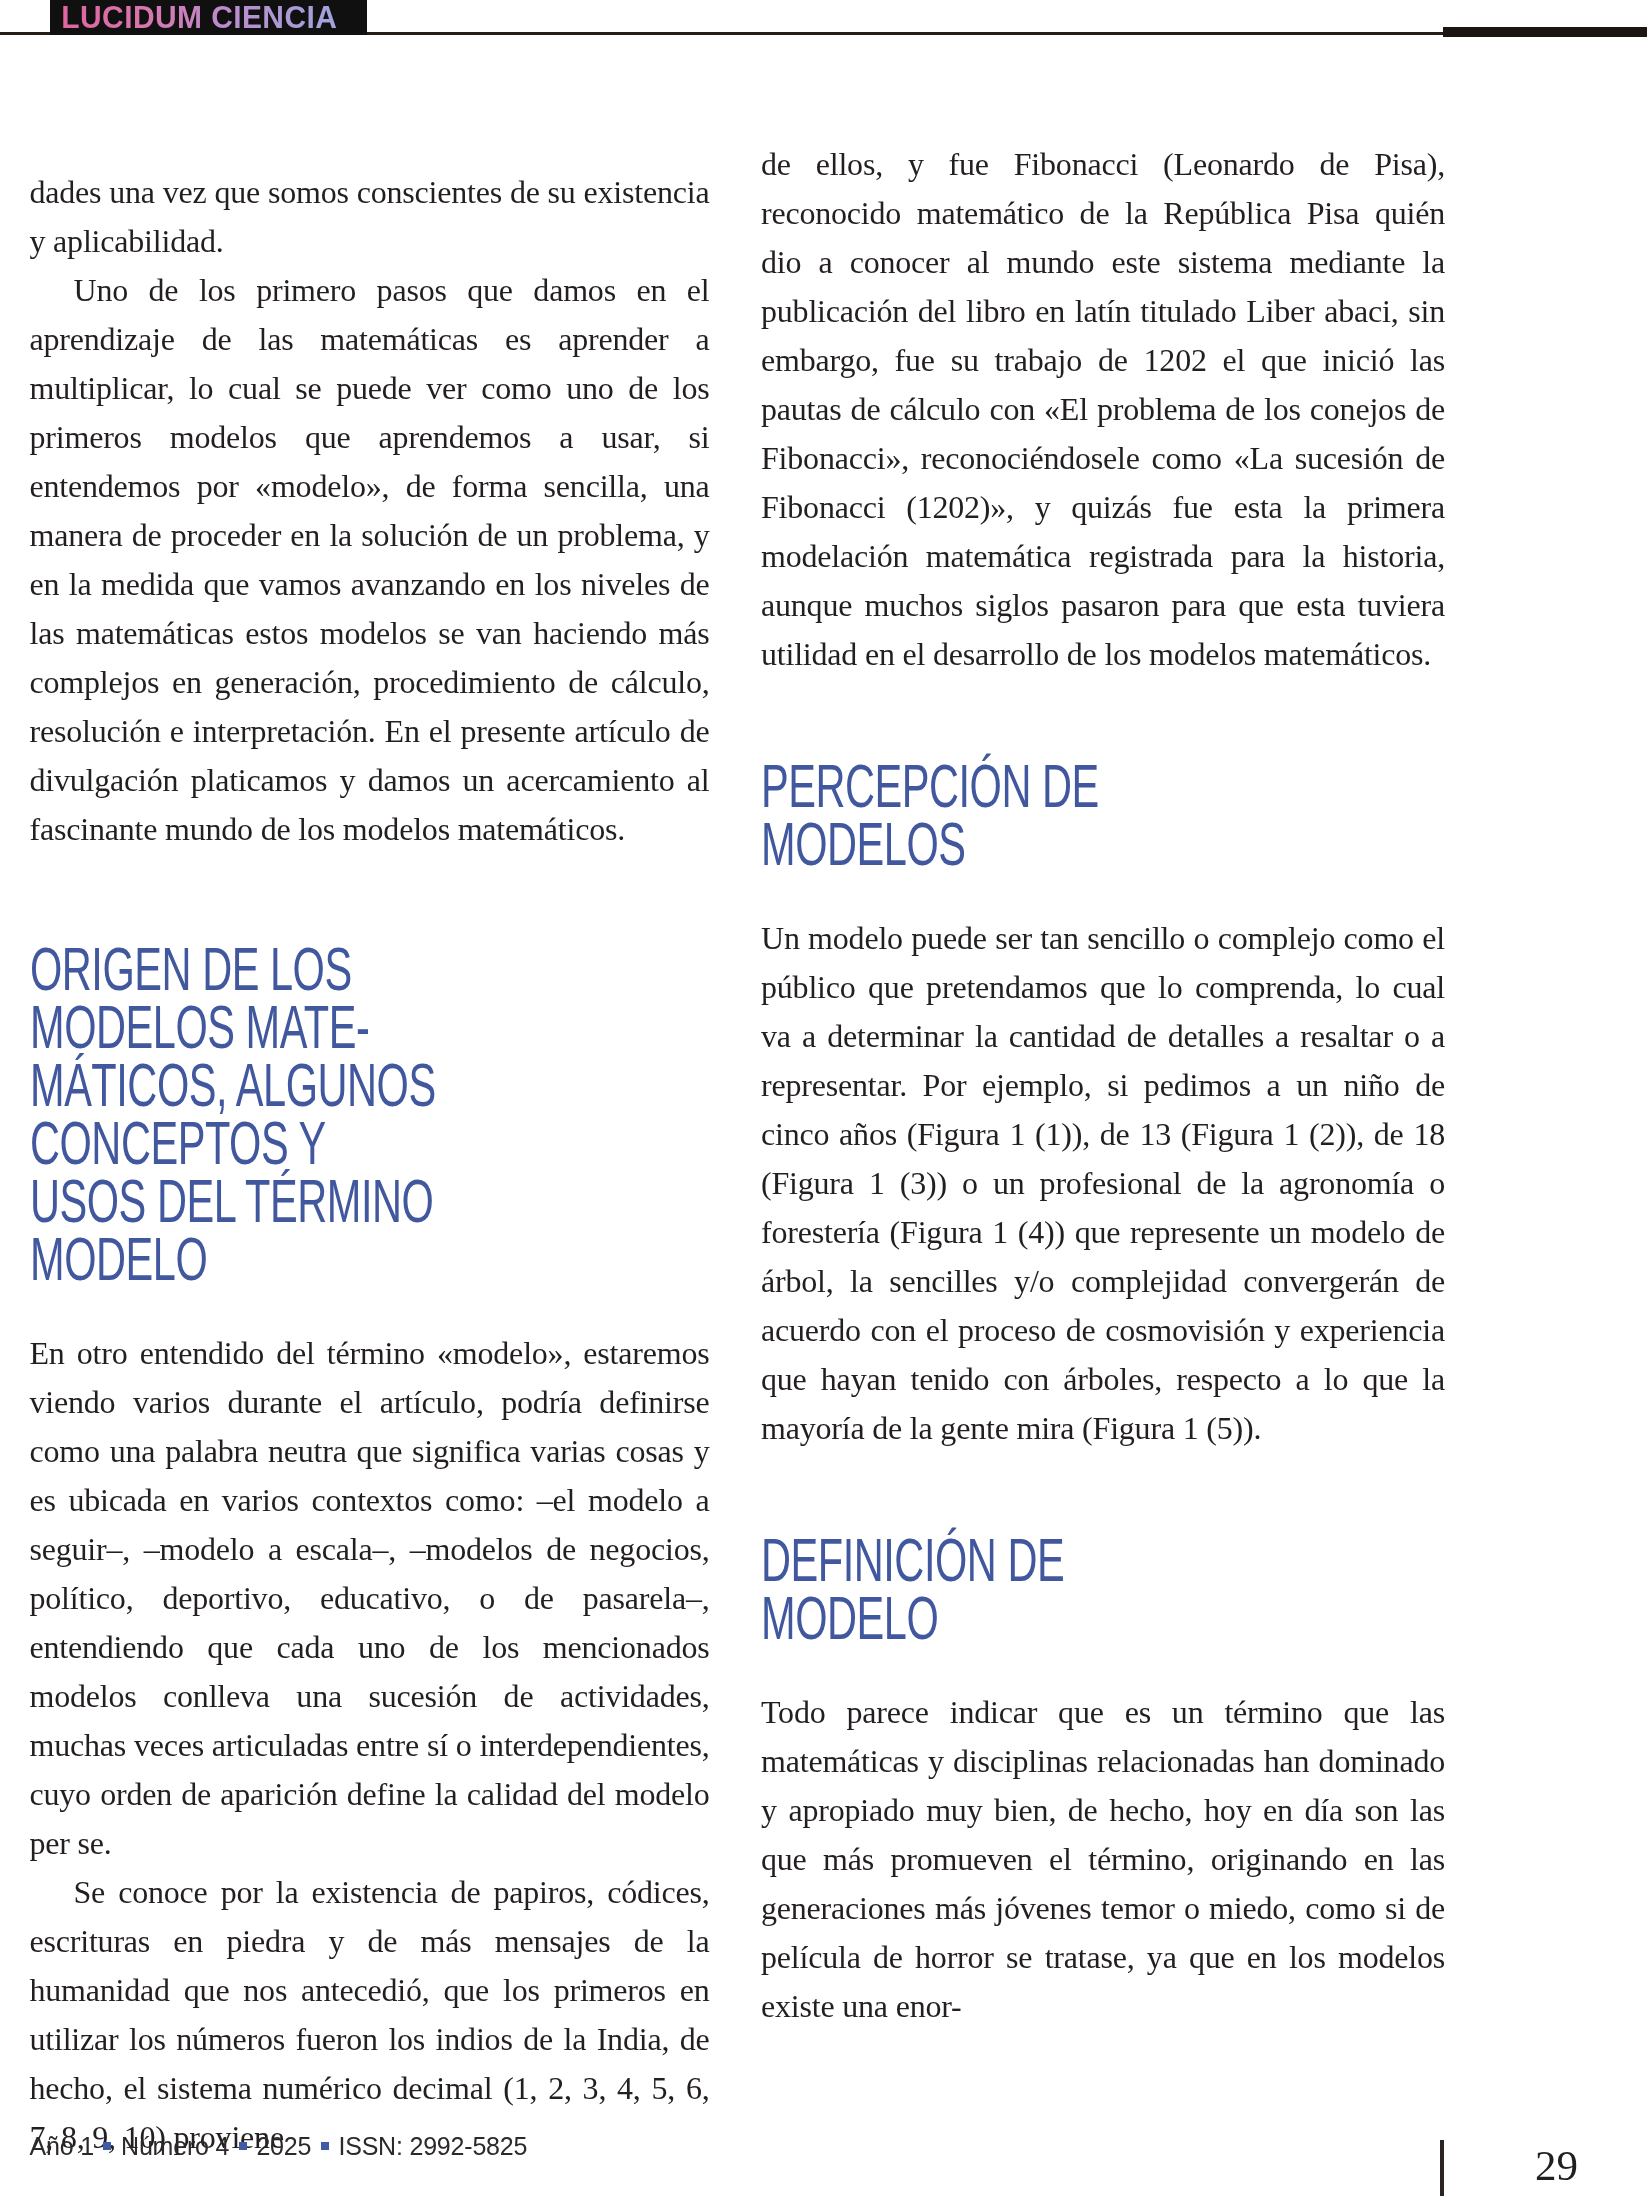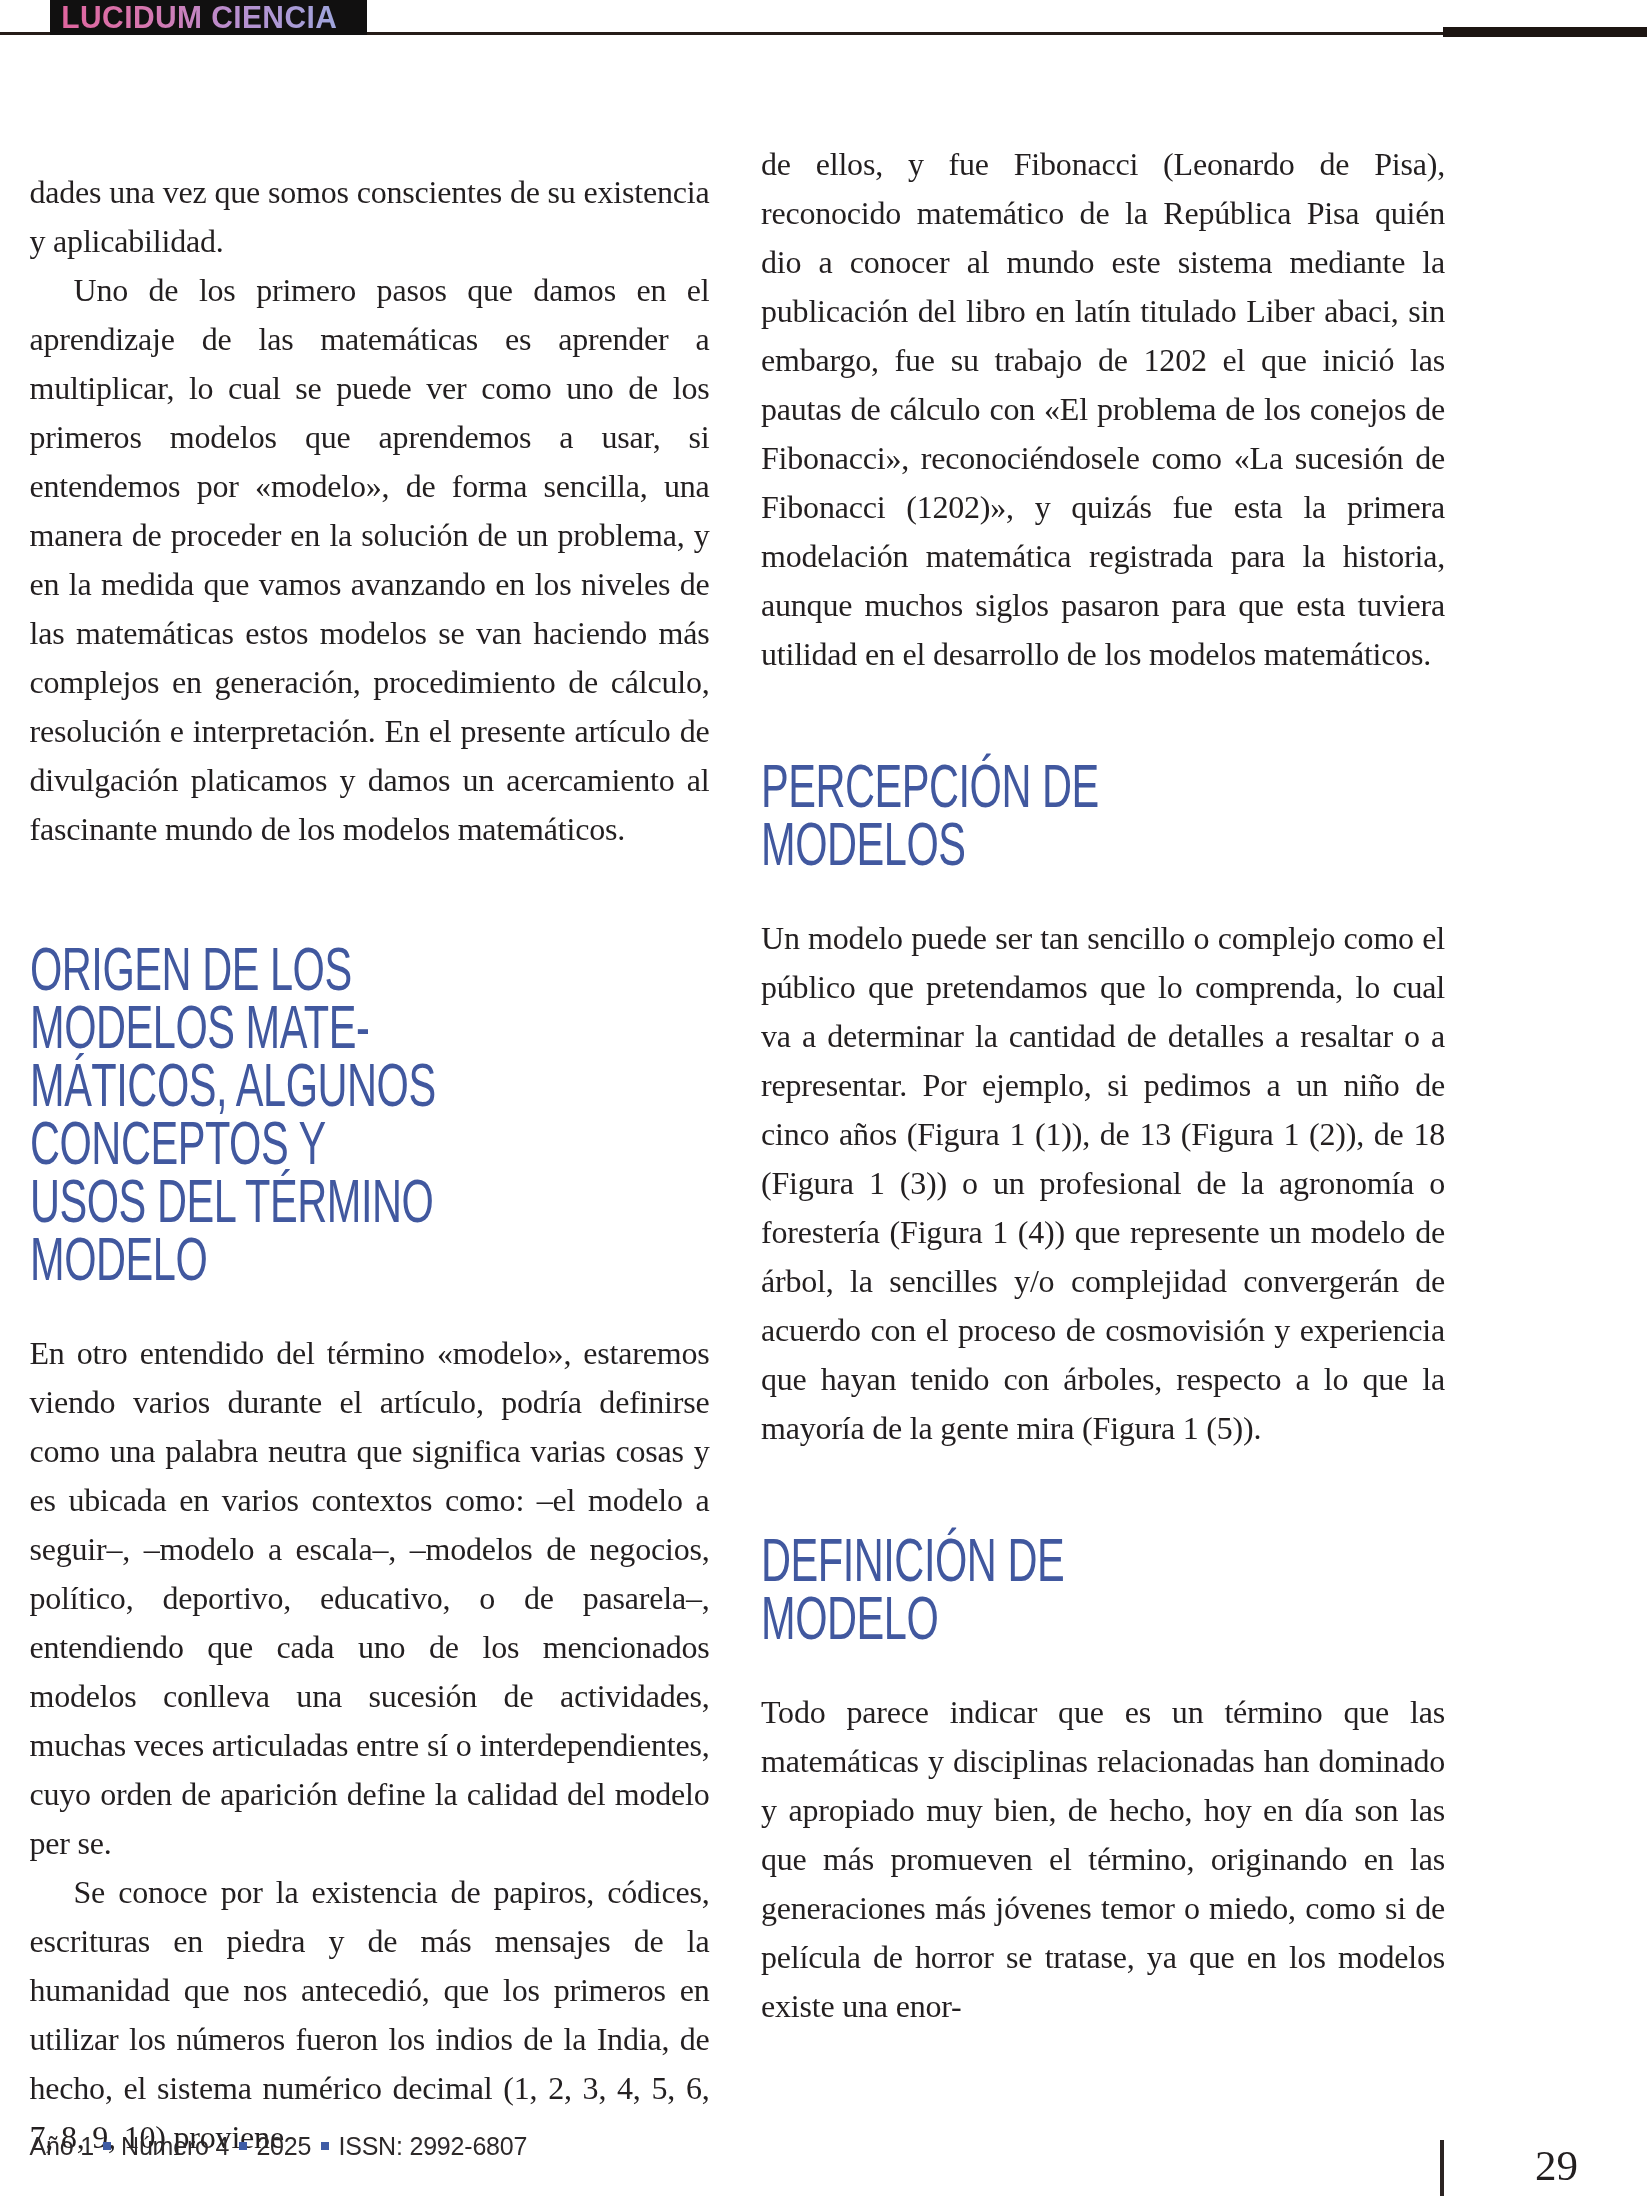--- a/index.html
+++ b/index.html
@@ -91,20 +91,20 @@
 
   <div class="col col-right">
     <p class="body"><span>de ellos, y fue Fibonacci (Leonardo de Pisa), reconocido matemático de la República Pisa quién dio a conocer al mundo este sistema mediante la publicación del libro en latín titulado </span><span class="it">Liber abaci,</span><span>  sin embargo, fue su trabajo de 1202 el que inició las pautas de cálculo con «El problema de los conejos de Fibonacci», reconociéndosele como «La sucesión de Fibonacci (1202)», y quizás fue esta la primera modelación matemática registrada para la historia, aunque muchos siglos pasaron para que esta tuviera utilidad en el desarrollo de los modelos matemáticos.</span></p>
     <h2 class="heading single">PERCEPCIÓN DE MODELOS</h2>
     <p class="body">Un modelo puede ser tan sencillo o complejo como el público que pretendamos que lo comprenda, lo cual va a determinar la cantidad de detalles a resaltar o a representar. Por ejemplo, si pedimos a un niño de cinco años (Figura 1 (1)), de 13 (Figura 1 (2)), de 18 (Figura 1 (3)) o un profesional de la agronomía o forestería (Figura 1 (4)) que represente un modelo de árbol, la sencilles y/o complejidad convergerán de acuerdo con el proceso de cosmovisión y experiencia que hayan tenido con árboles, respecto a lo que la mayoría de la gente mira (Figura 1 (5)).</p>
     <h2 class="heading single">DEFINICIÓN DE MODELO</h2>
     <p class="body">Todo parece indicar que es un término que las matemáticas y disciplinas relacionadas han dominado y apropiado muy bien, de hecho, hoy en día son las que más promueven el término, originando en las generaciones más jóvenes temor o miedo, como si de película de horror se tratase, ya que en los modelos existe una enor-</p>
   </div>
 
   <div class="footer">
-    <div class="footer-meta"><span>Año 1</span><span class="sq"></span><span>Número 4</span><span class="sq"></span><span>2025</span><span class="sq"></span><span>ISSN: 2992-6807</span></div>
+    <div class="footer-meta"><span>Año 1</span><span class="sq"></span><span>Número 4</span><span class="sq"></span><span>2025</span><span class="sq"></span><span>ISSN: 2992-5825</span></div>
   </div>
 
   <div class="pagenum-rule"></div>
   <div class="pagenum">29</div>
 
 </div>
 
 
 </body></html>

